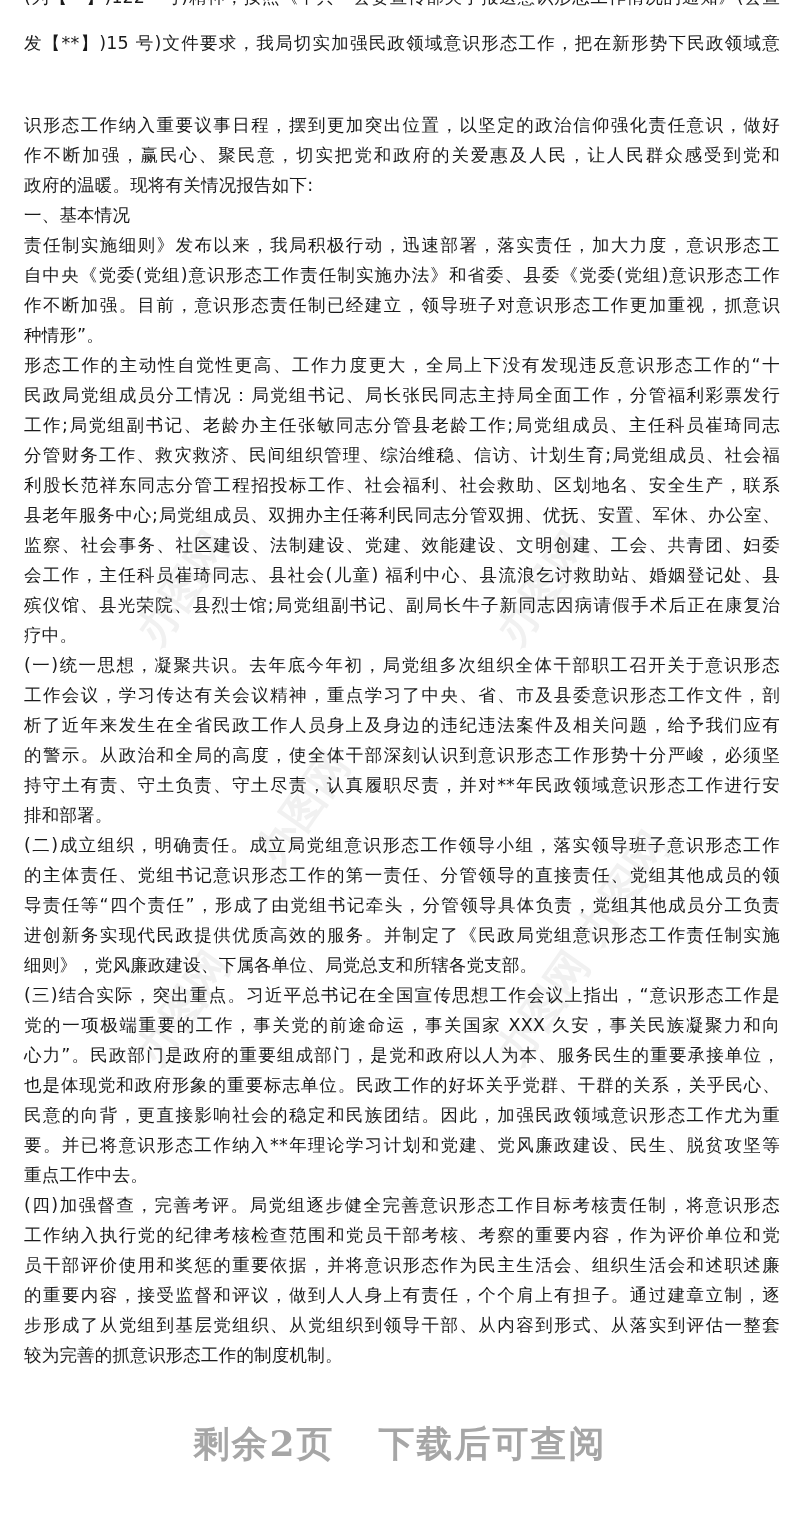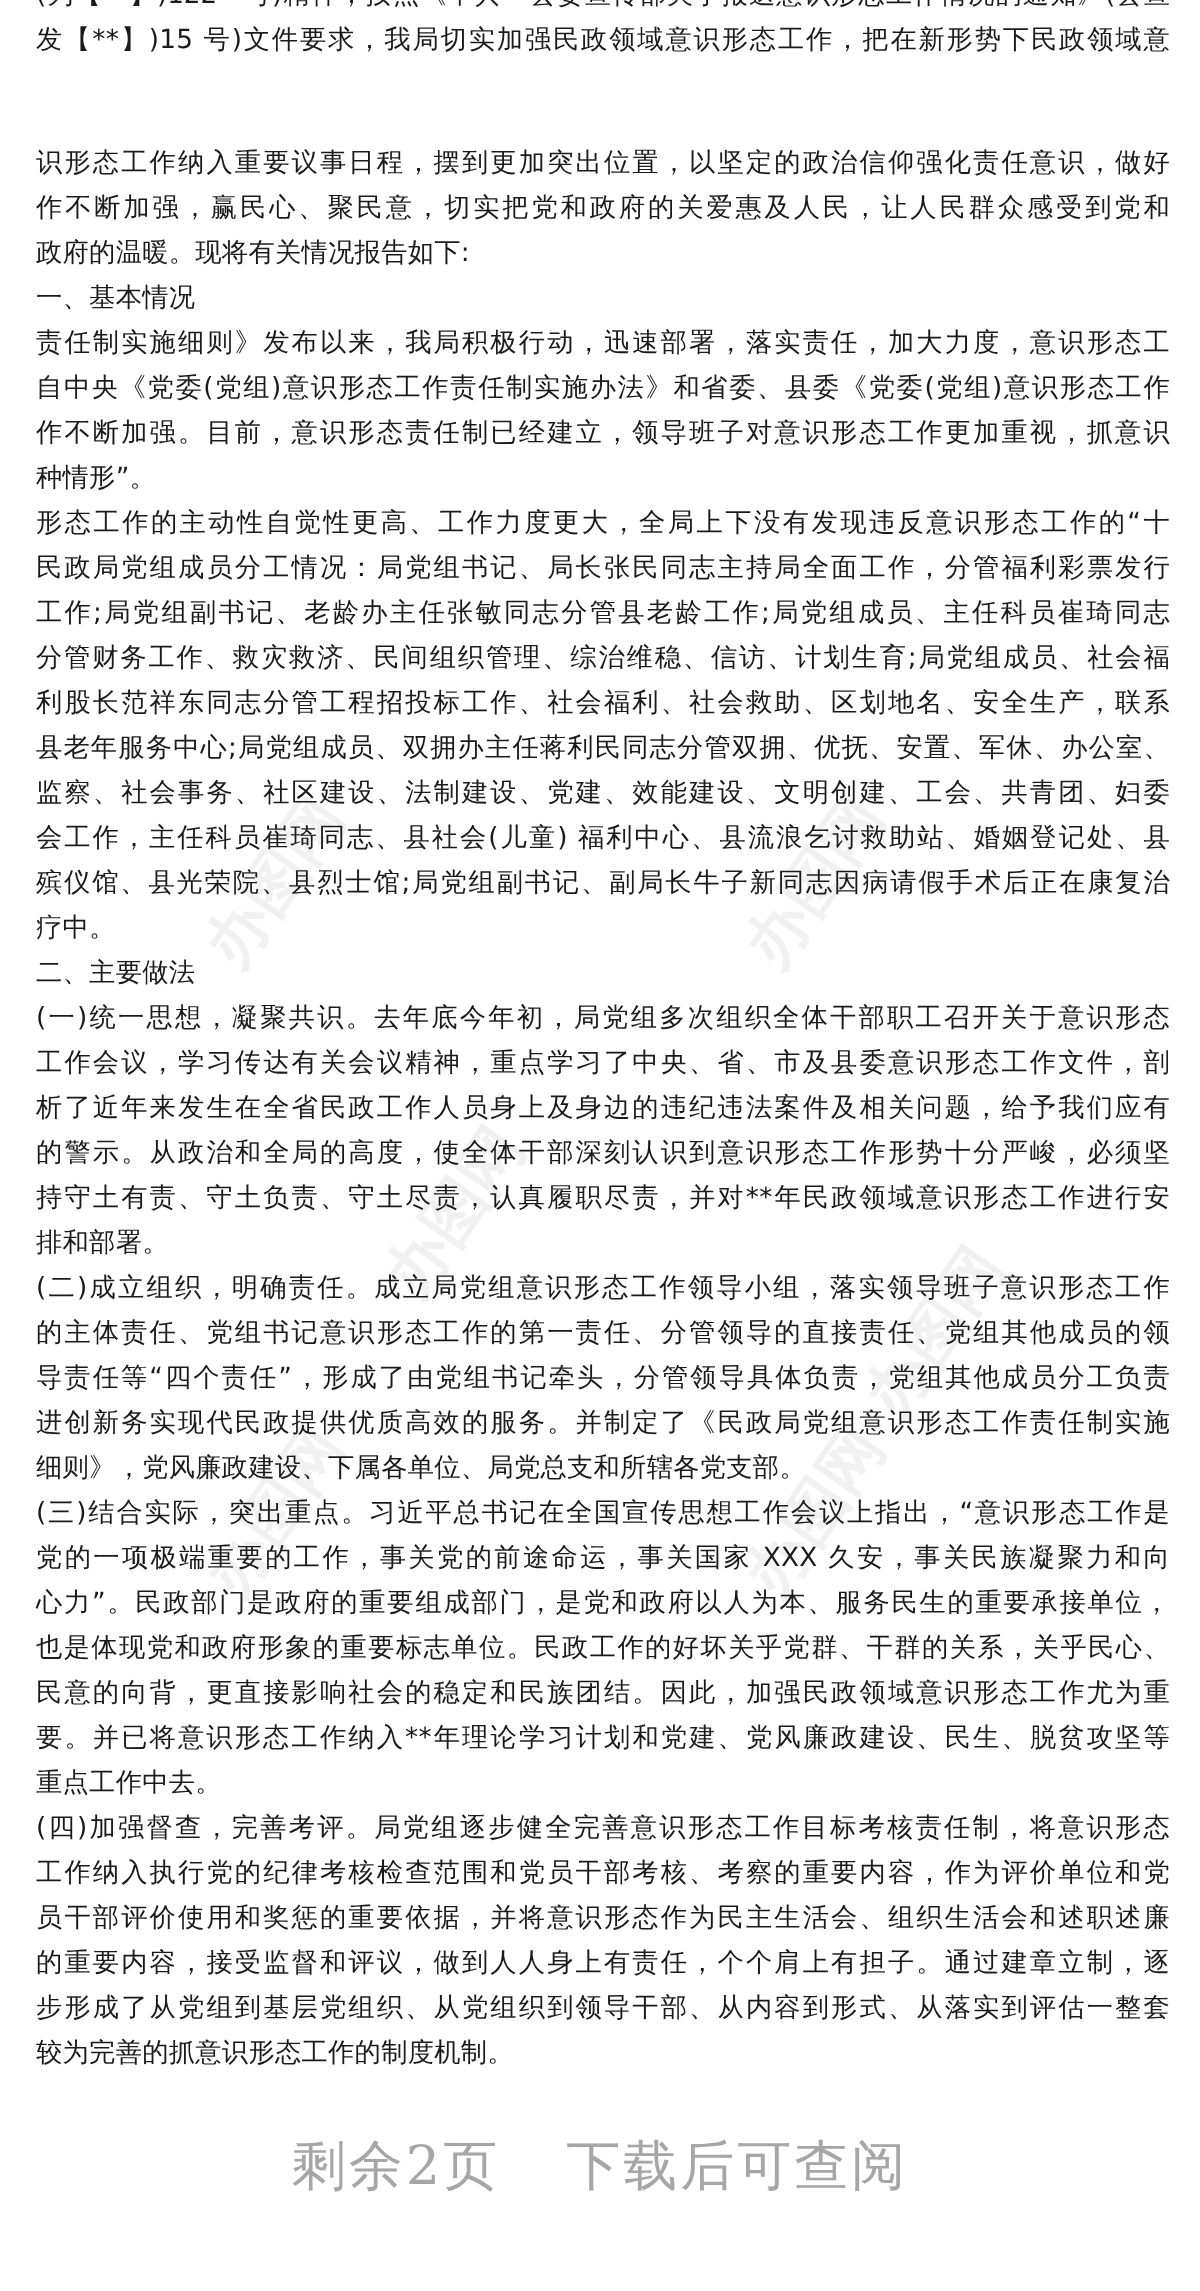--- a/index.html
+++ b/index.html
@@ -24,20 +24,21 @@
     }
     .line-block {
       position: absolute;
       left: 24px;
       width: 756px;
       font-size: 17.5px;
       line-height: 30px;
       letter-spacing: 0.2px;
       text-align: justify;
       text-justify: inter-character;
+      margin-top: 16px;
     }
     .line {
       display: block;
       white-space: nowrap;
       height: 30px;
       text-align: justify;
       text-align-last: justify;
     }
     .line.last {
       text-align-last: left;
@@ -65,21 +66,21 @@
       pointer-events: none;
       font-weight: bold;
     }
     .footer-cta {
       position: absolute;
       left: 0;
       width: 800px;
       top: 1420px;
       text-align: center;
       font-size: 36px;
-      font-weight: normal;
+      font-weight: bold;
       color: #a6a6a6;
       letter-spacing: 2px;
       font-family: "DejaVu Serif", "Liberation Serif", serif;
     }
     .footer-cta .gap {
       display: inline-block;
       width: 44px;
     }
   </style>
 </head>
@@ -112,21 +113,20 @@
     <span class="line">形态工作的主动性自觉性更高、工作力度更大，全局上下没有发现违反意识形态工作的“十</span>
     <span class="line">民政局党组成员分工情况：局党组书记、局长张民同志主持局全面工作，分管福利彩票发行</span>
     <span class="line">工作;局党组副书记、老龄办主任张敏同志分管县老龄工作;局党组成员、主任科员崔琦同志</span>
     <span class="line">分管财务工作、救灾救济、民间组织管理、综治维稳、信访、计划生育;局党组成员、社会福</span>
     <span class="line">利股长范祥东同志分管工程招投标工作、社会福利、社会救助、区划地名、安全生产，联系</span>
     <span class="line">县老年服务中心;局党组成员、双拥办主任蒋利民同志分管双拥、优抚、安置、军休、办公室、</span>
     <span class="line">监察、社会事务、社区建设、法制建设、党建、效能建设、文明创建、工会、共青团、妇委</span>
     <span class="line">会工作，主任科员崔琦同志、县社会(儿童)  福利中心、县流浪乞讨救助站、婚姻登记处、县</span>
     <span class="line">殡仪馆、县光荣院、县烈士馆;局党组副书记、副局长牛子新同志因病请假手术后正在康复治</span>
     <span class="line last">疗中。</span>
-    <span class="line last heading">二、主要做法</span>
     <span class="line">(一)统一思想，凝聚共识。去年底今年初，局党组多次组织全体干部职工召开关于意识形态</span>
     <span class="line">工作会议，学习传达有关会议精神，重点学习了中央、省、市及县委意识形态工作文件，剖</span>
     <span class="line">析了近年来发生在全省民政工作人员身上及身边的违纪违法案件及相关问题，给予我们应有</span>
     <span class="line">的警示。从政治和全局的高度，使全体干部深刻认识到意识形态工作形势十分严峻，必须坚</span>
     <span class="line">持守土有责、守土负责、守土尽责，认真履职尽责，并对**年民政领域意识形态工作进行安</span>
     <span class="line last">排和部署。</span>
     <span class="line">(二)成立组织，明确责任。成立局党组意识形态工作领导小组，落实领导班子意识形态工作</span>
     <span class="line">的主体责任、党组书记意识形态工作的第一责任、分管领导的直接责任、党组其他成员的领</span>
     <span class="line">导责任等“四个责任”，形成了由党组书记牵头，分管领导具体负责，党组其他成员分工负责</span>
     <span class="line">进创新务实现代民政提供优质高效的服务。并制定了《民政局党组意识形态工作责任制实施</span>

